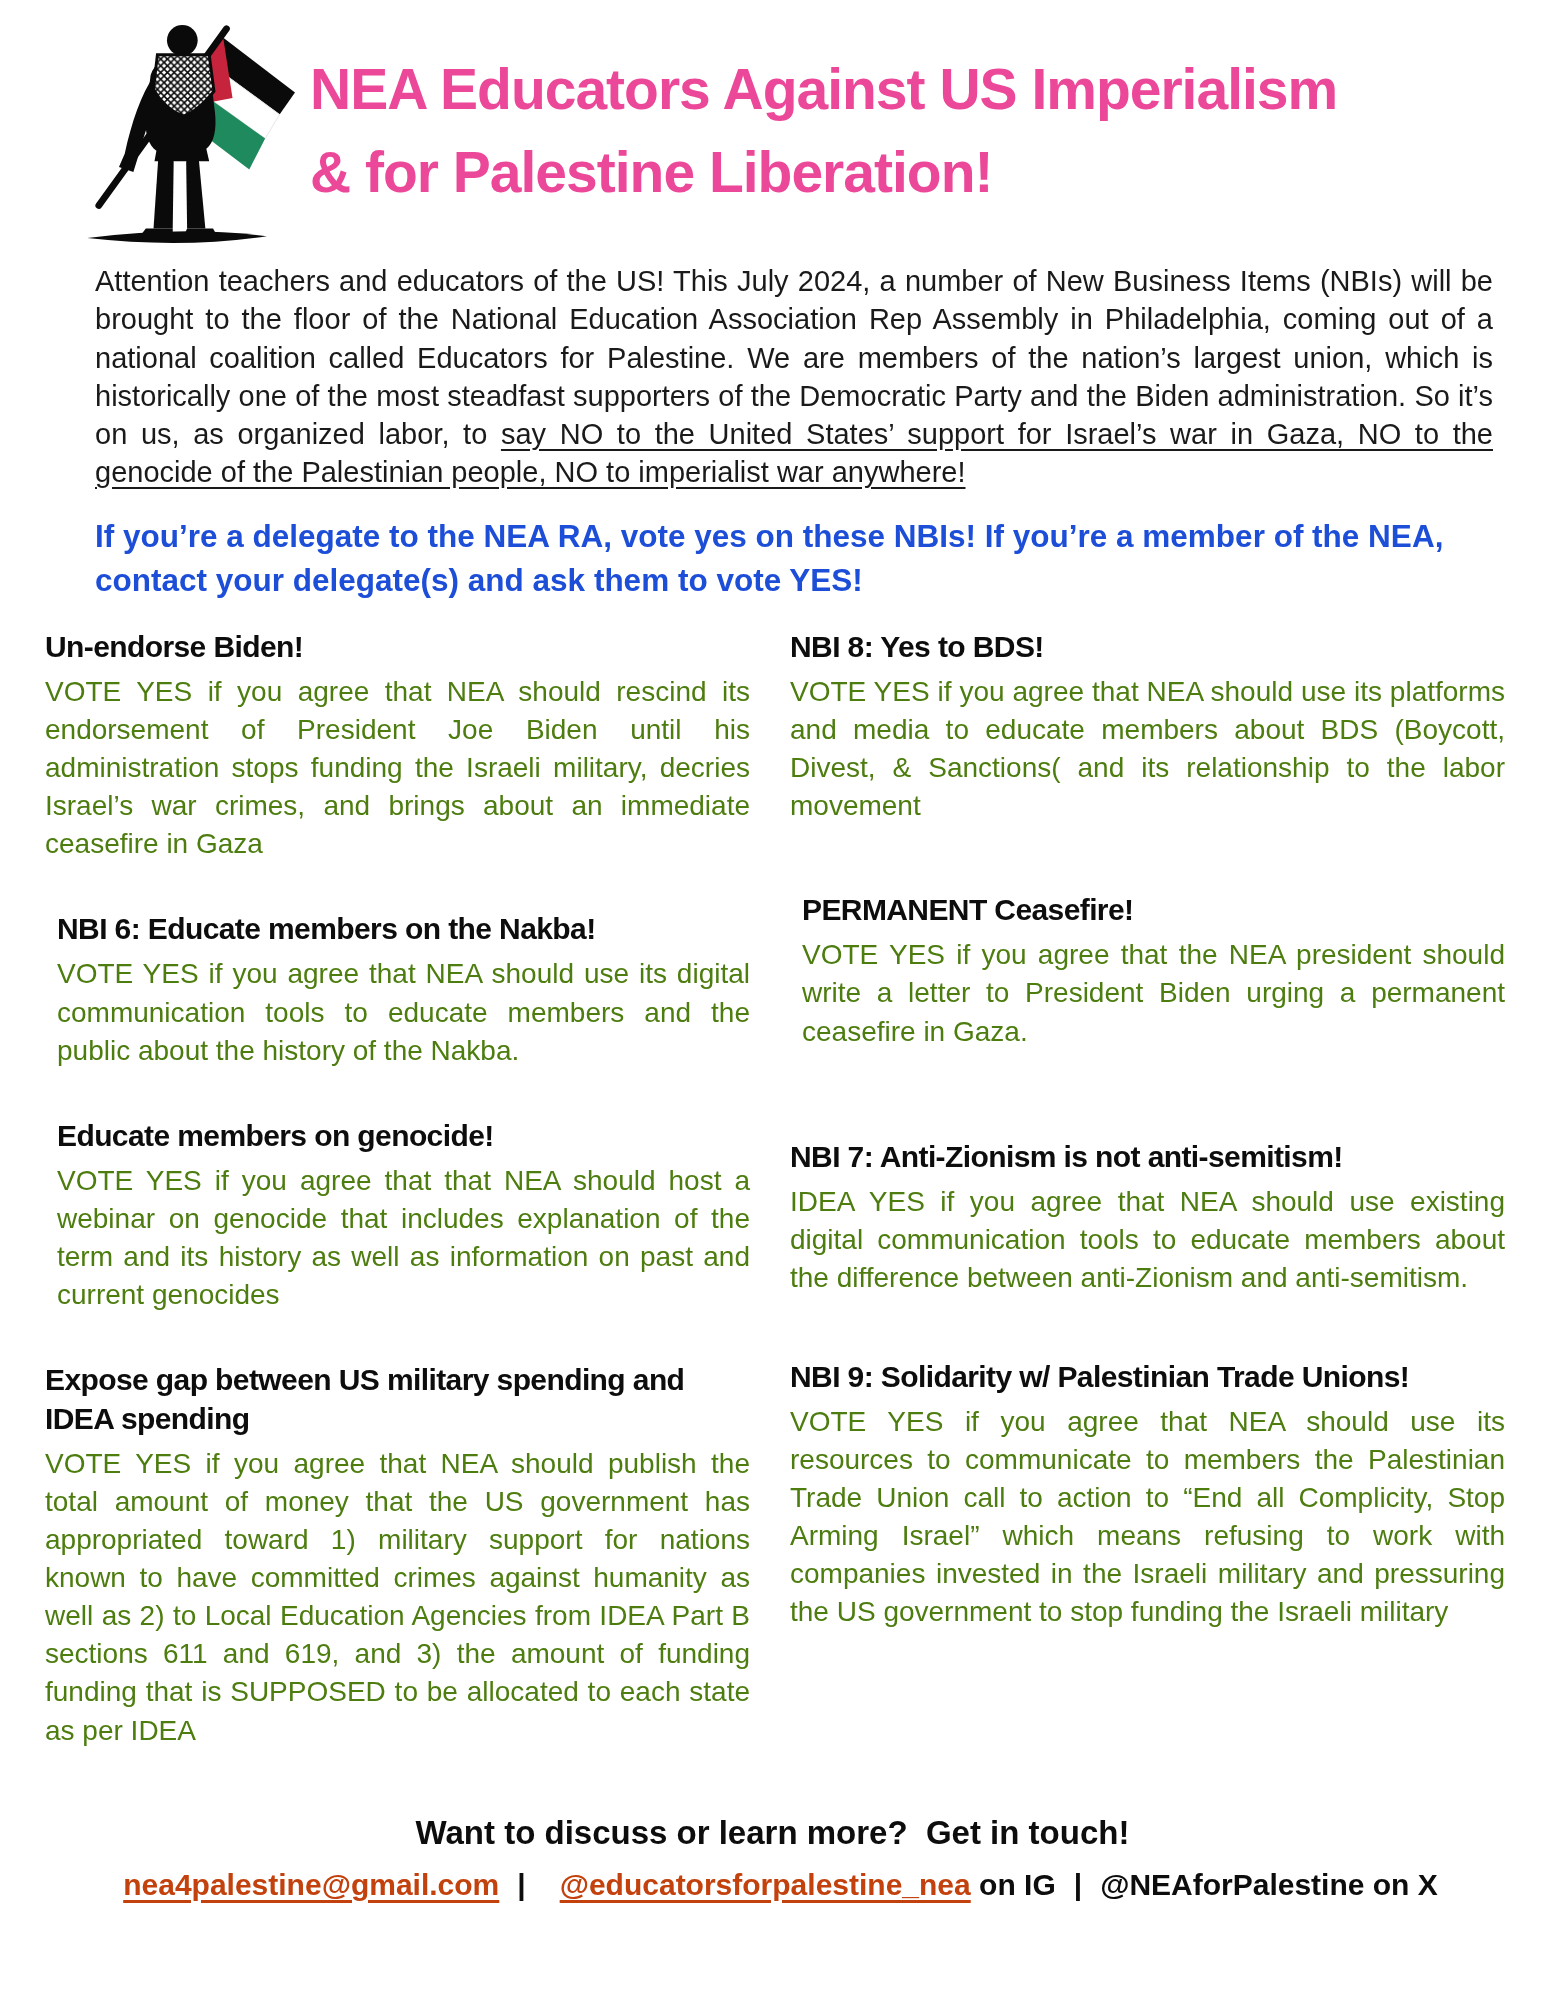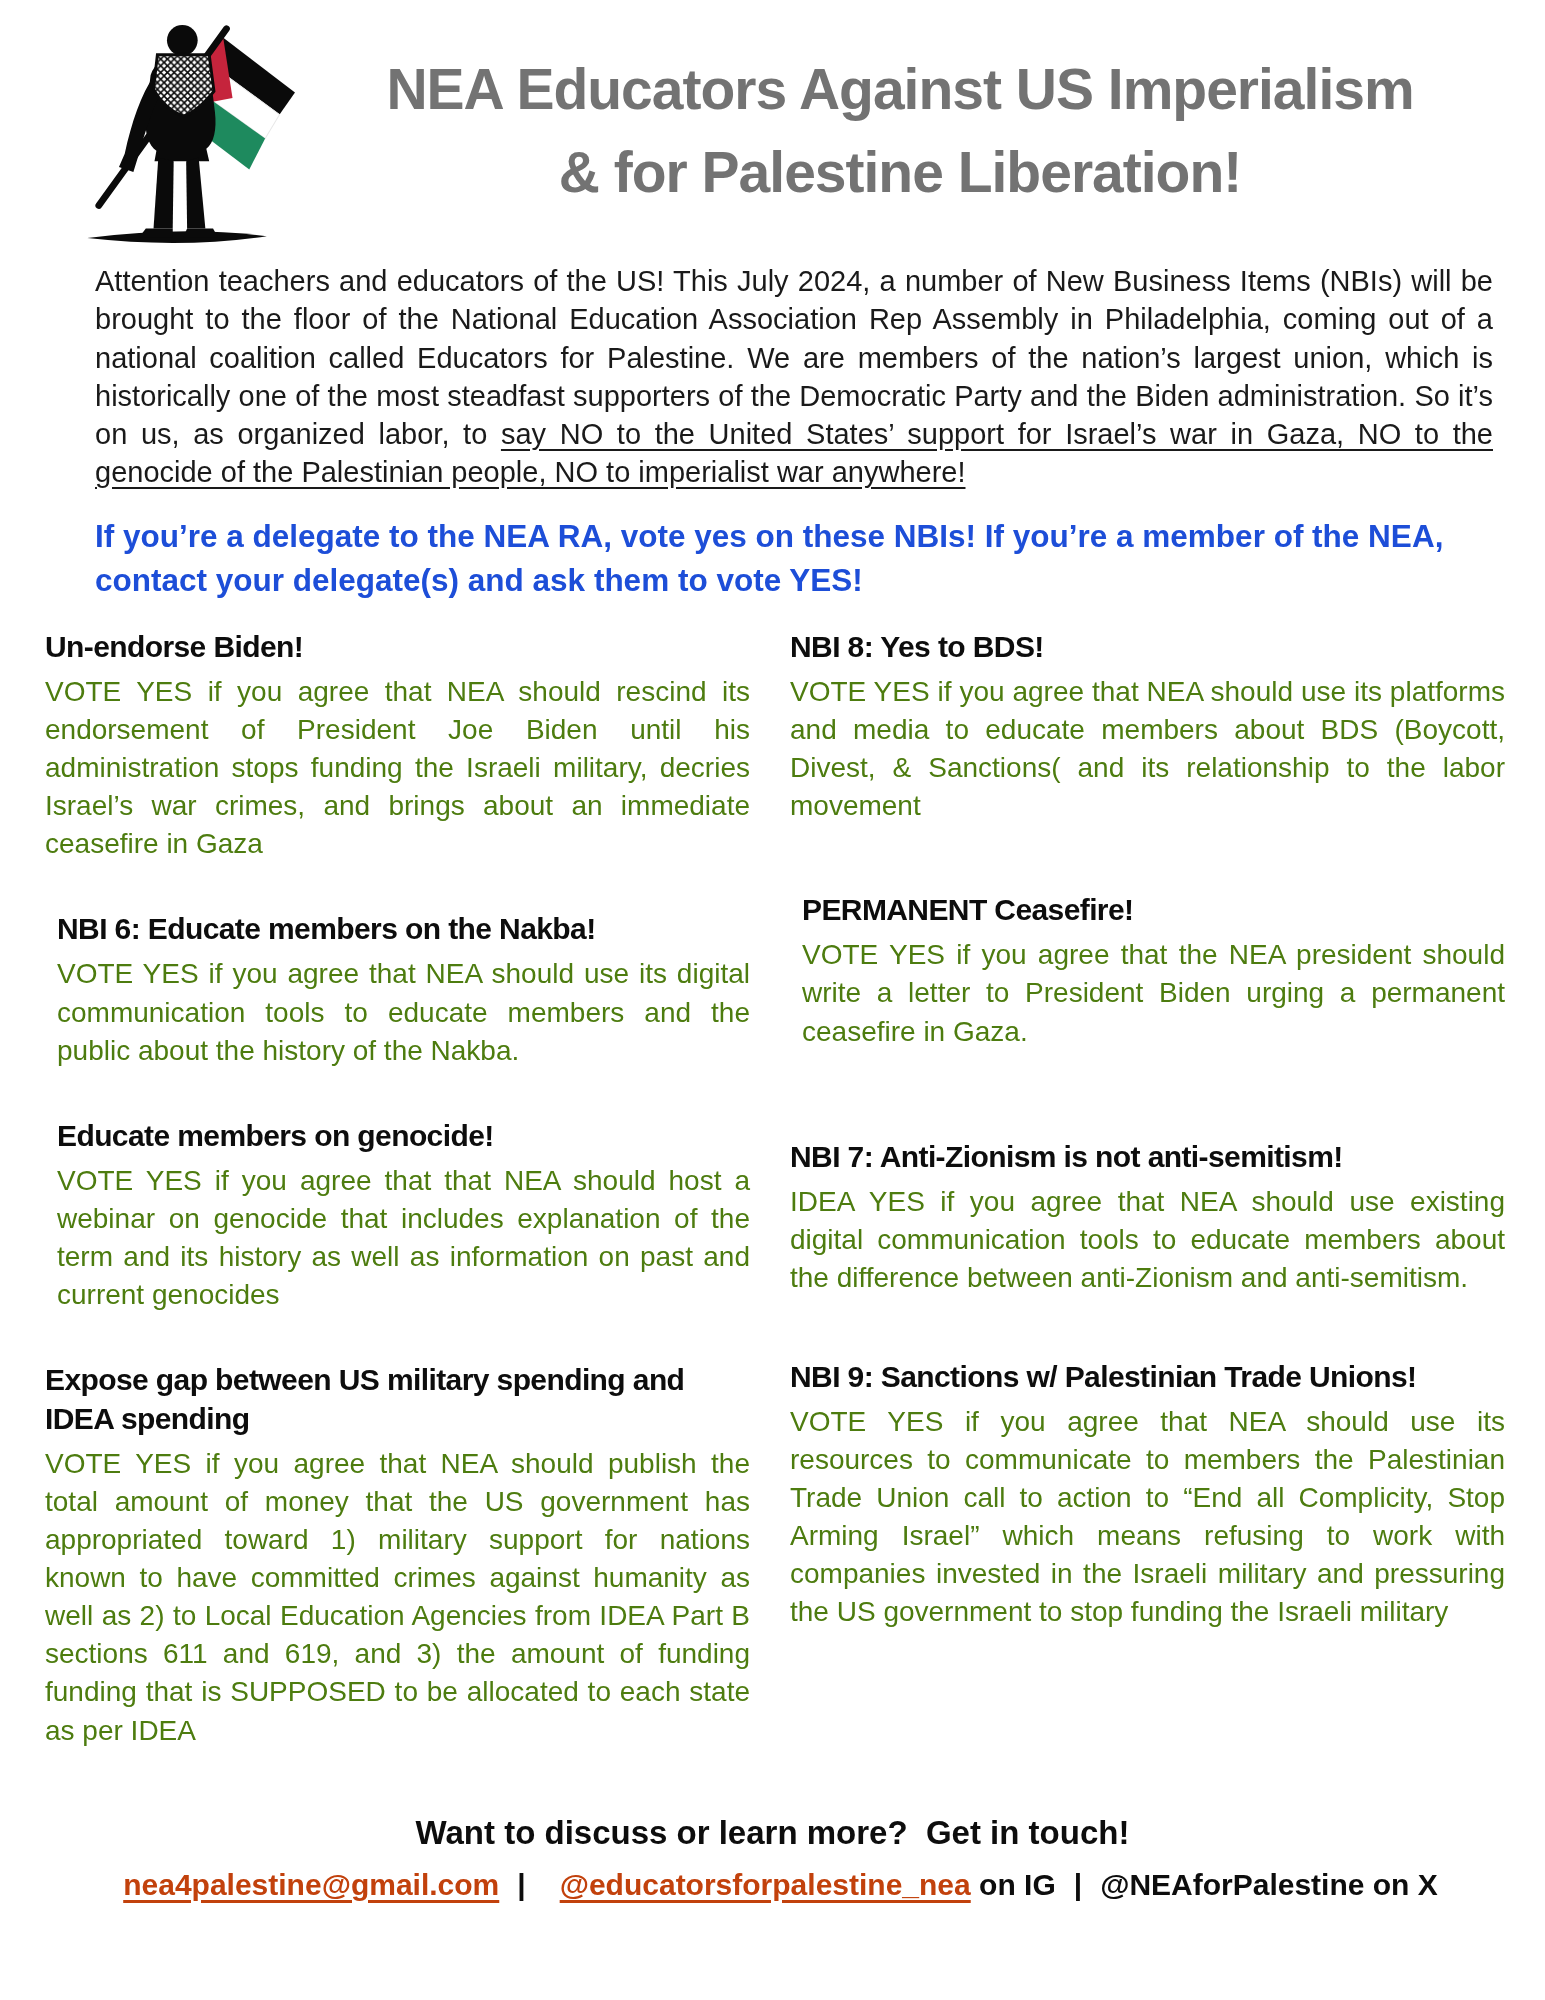--- a/index.html
+++ b/index.html
@@ -15,27 +15,27 @@
   }
   
   .header {
     display:flex;
     align-items:flex-start;
     padding:14px 55px 0 70px;
   }
   .logo-wrap { flex:0 0 auto; width:240px; height:238px; }
   .title-block {
     flex:1 1 auto;
-    text-align:center;
+    text-align:left;
     margin-top:34px;
     font-weight:700;
     font-size:57px;
     line-height:1.45;
     letter-spacing:-1px;
-    color:#737373;
+    color:#ec4899;
   }
   
   .intro {
     margin:10px 52px 0 95px;
     font-size:29px;
     line-height:1.32;
     text-align:justify;
     color:#1a1a1a;
   }
   .intro .u { text-decoration:underline; text-underline-offset:5px; }
@@ -177,21 +177,21 @@
       </div>
       <div class="section indented gap-lg">
         <div class="section-title">PERMANENT Ceasefire!</div>
         <div class="section-body">VOTE YES if you agree that the NEA president should write a letter to President Biden urging a permanent ceasefire in Gaza.</div>
       </div>
       <div class="section" style="margin-bottom:60px">
         <div class="section-title">NBI 7: Anti-Zionism is not anti-semitism!</div>
         <div class="section-body">IDEA YES if you agree that NEA should use existing digital communication tools to educate members about the difference between anti-Zionism and anti-semitism.</div>
       </div>
       <div class="section">
-        <div class="section-title">NBI 9: Sanctions w/ Palestinian Trade Unions!</div>
+        <div class="section-title">NBI 9: Solidarity w/ Palestinian Trade Unions!</div>
         <div class="section-body">VOTE YES if you agree that NEA should use its resources to communicate to members the Palestinian Trade Union call to action to “End all Complicity, Stop Arming Israel” which means refusing to work with companies invested in the Israeli military and pressuring the US government to stop funding the Israeli military</div>
       </div>
     </div>
 
   </div>
 
   <div class="footer">
     <div class="footer-prompt">Want to discuss or learn more? &nbsp;Get in touch!</div>
     <div class="footer-contacts"><a class="link-u" href="#">nea4palestine@gmail.com</a><span class="sep">|</span><a class="link-u" href="#">@educatorsforpalestine_nea</a><span> on IG</span><span class="sep">|</span><span>@NEAforPalestine on X</span></div>
   </div>

